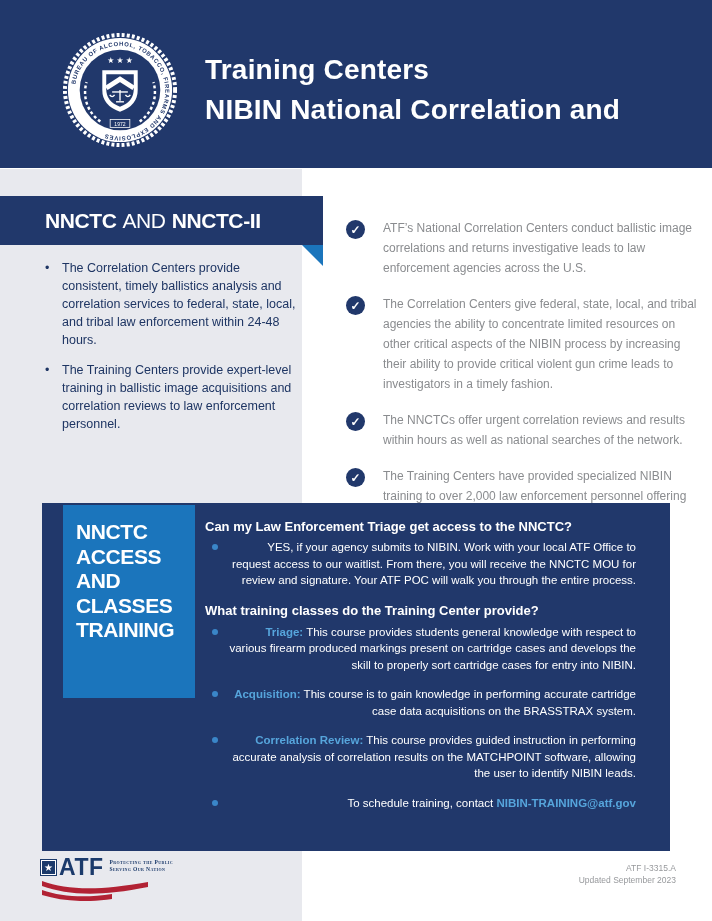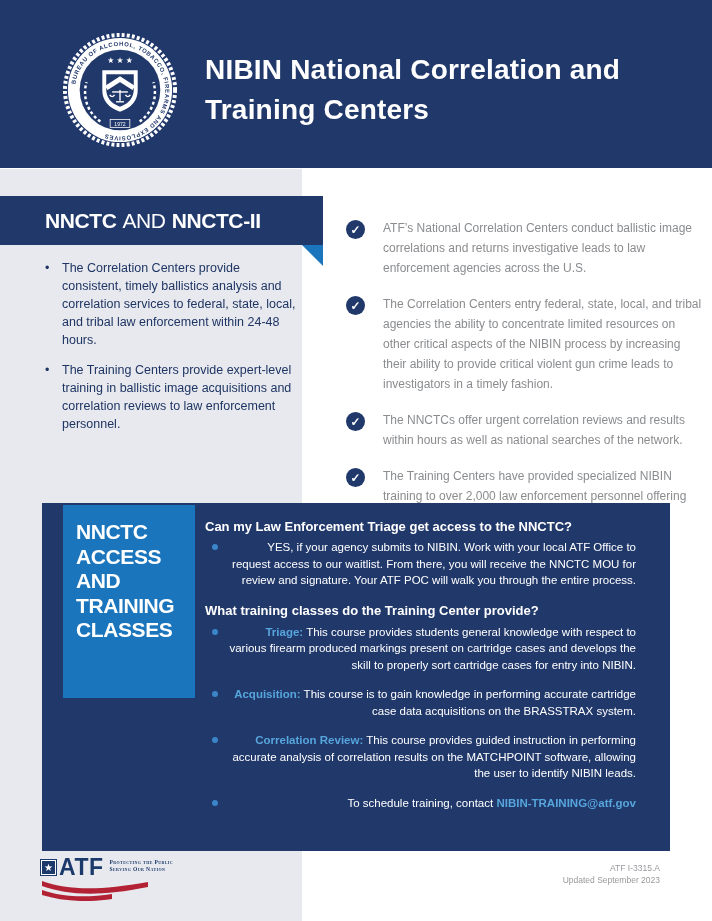--- a/index.html
+++ b/index.html
@@ -46,21 +46,21 @@
   .a-bullet .b-txt { font-size:11.5px; line-height:16.5px; width:410px;text-align:right; }
   .accent { color:#56A5DC; font-weight:bold; }
 
   
   .footer-logo { position:absolute; left:40px; top:856px; width:170px; height:50px; }
   .fl-row { display:flex; align-items:flex-start; }
   .fl-star { width:17px; height:17px; background:#1B3A6B; color:#fff; font-size:10px; display:flex; align-items:center; justify-content:center; box-shadow:inset 0 0 0 1px #1B3A6B, inset 0 0 0 2px #fff; margin-top:3px; }
   .fl-atf { color:#1B3A6B; font-size:23px; font-weight:800; letter-spacing:0.5px; line-height:22px; margin-left:2px; }
   .fl-tag { margin-left:6px; margin-top:3px; color:#1B3A6B; font-size:5.5px; line-height:7px; font-variant:small-caps; letter-spacing:0.4px; font-family:"Liberation Serif", serif; font-weight:bold; }
   .fl-swoosh { margin-top:1px; margin-left:0; }
-  .footer-meta { position:absolute; right:52px; top:862px; text-align:right; color:#97999C; font-size:8.5px; line-height:12px; }
+  .footer-meta { position:absolute; right:36px; top:862px; text-align:right; color:#97999C; font-size:8.5px; line-height:12px; }
 </style>
 </head>
 <body>
 
 <div id="page">
 
   <div class="header">
     <svg class="seal" viewBox="0 0 120 120">
       <circle cx="60" cy="60" r="58" fill="#21386B"></circle>
       <circle cx="60" cy="60" r="56" fill="none" stroke="#ffffff" stroke-width="4" stroke-dasharray="3 2.2"></circle>
@@ -82,22 +82,22 @@
         <line x1="60" y1="60" x2="60" y2="71"></line>
         <line x1="52" y1="62" x2="68" y2="62"></line>
         <line x1="56" y1="72" x2="64" y2="72"></line>
         <path d="M49.5 65 q2.5 3.5 5 0"></path>
         <path d="M65.5 65 q2.5 3.5 5 0"></path>
       </g>
       <rect x="50" y="90" width="20" height="8" fill="#21386B" stroke="#ffffff" stroke-width="0.8"></rect>
       <text x="60" y="96.3" text-anchor="middle" font-size="5.2" fill="#ffffff">1972</text>
     </svg>
     <div class="header-title">
+      <div>Training Centers</div>
       <div>NIBIN National Correlation and</div>
-      <div>Training Centers</div>
     </div>
   </div>
 
   <div class="gray-col"></div>
 
   <div class="nnctc-bar">
     <span class="bold">NNCTC</span>
     <span class="mid">AND</span>
     <span class="bold">NNCTC-II</span>
   </div>
@@ -114,39 +114,39 @@
     </div>
   </div>
 
   <div class="right-col">
     <div class="check-item">
       <span class="check-icon">✓</span>
       <span class="txt">ATF’s National Correlation Centers conduct ballistic image correlations and returns investigative leads to law enforcement agencies across the U.S.</span>
     </div>
     <div class="check-item">
       <span class="check-icon">✓</span>
-      <span class="txt">The Correlation Centers entry federal, state, local, and tribal agencies the ability to concentrate limited resources on other critical aspects of the NIBIN process by increasing their ability to provide critical violent gun crime leads to investigators in a timely fashion.</span>
+      <span class="txt">The Correlation Centers give federal, state, local, and tribal agencies the ability to concentrate limited resources on other critical aspects of the NIBIN process by increasing their ability to provide critical violent gun crime leads to investigators in a timely fashion.</span>
     </div>
     <div class="check-item">
       <span class="check-icon">✓</span>
       <span class="txt">The NNCTCs offer urgent correlation reviews and results within hours as well as national searches of the network.</span>
     </div>
     <div class="check-item">
       <span class="check-icon">✓</span>
       <span class="txt">The Training Centers have provided specialized NIBIN training to over 2,000 law enforcement personnel offering both in-person and virtual training.</span>
     </div>
   </div>
 
   <div class="access-section">
     <div class="access-box">
       <div class="line">NNCTC</div>
       <div class="line">ACCESS</div>
       <div class="line">AND</div>
+      <div class="line">CLASSES</div>
       <div class="line">TRAINING</div>
-      <div class="line">CLASSES</div>
     </div>
     <div class="access-content">
       <div class="q-head">Can my Law Enforcement Triage get access to the NNCTC?</div>
       <div class="a-bullet">
         <span class="b-dot"></span>
         <span class="b-txt">YES, if your agency submits to NIBIN. Work with your local ATF Office to request access to our waitlist. From there, you will receive the NNCTC MOU for review and signature. Your ATF POC will walk you through the entire process.</span>
       </div>
       <div class="q-head q2-head">What training classes do the Training Center provide?</div>
       <div class="a-bullet">
         <span class="b-dot"></span>

